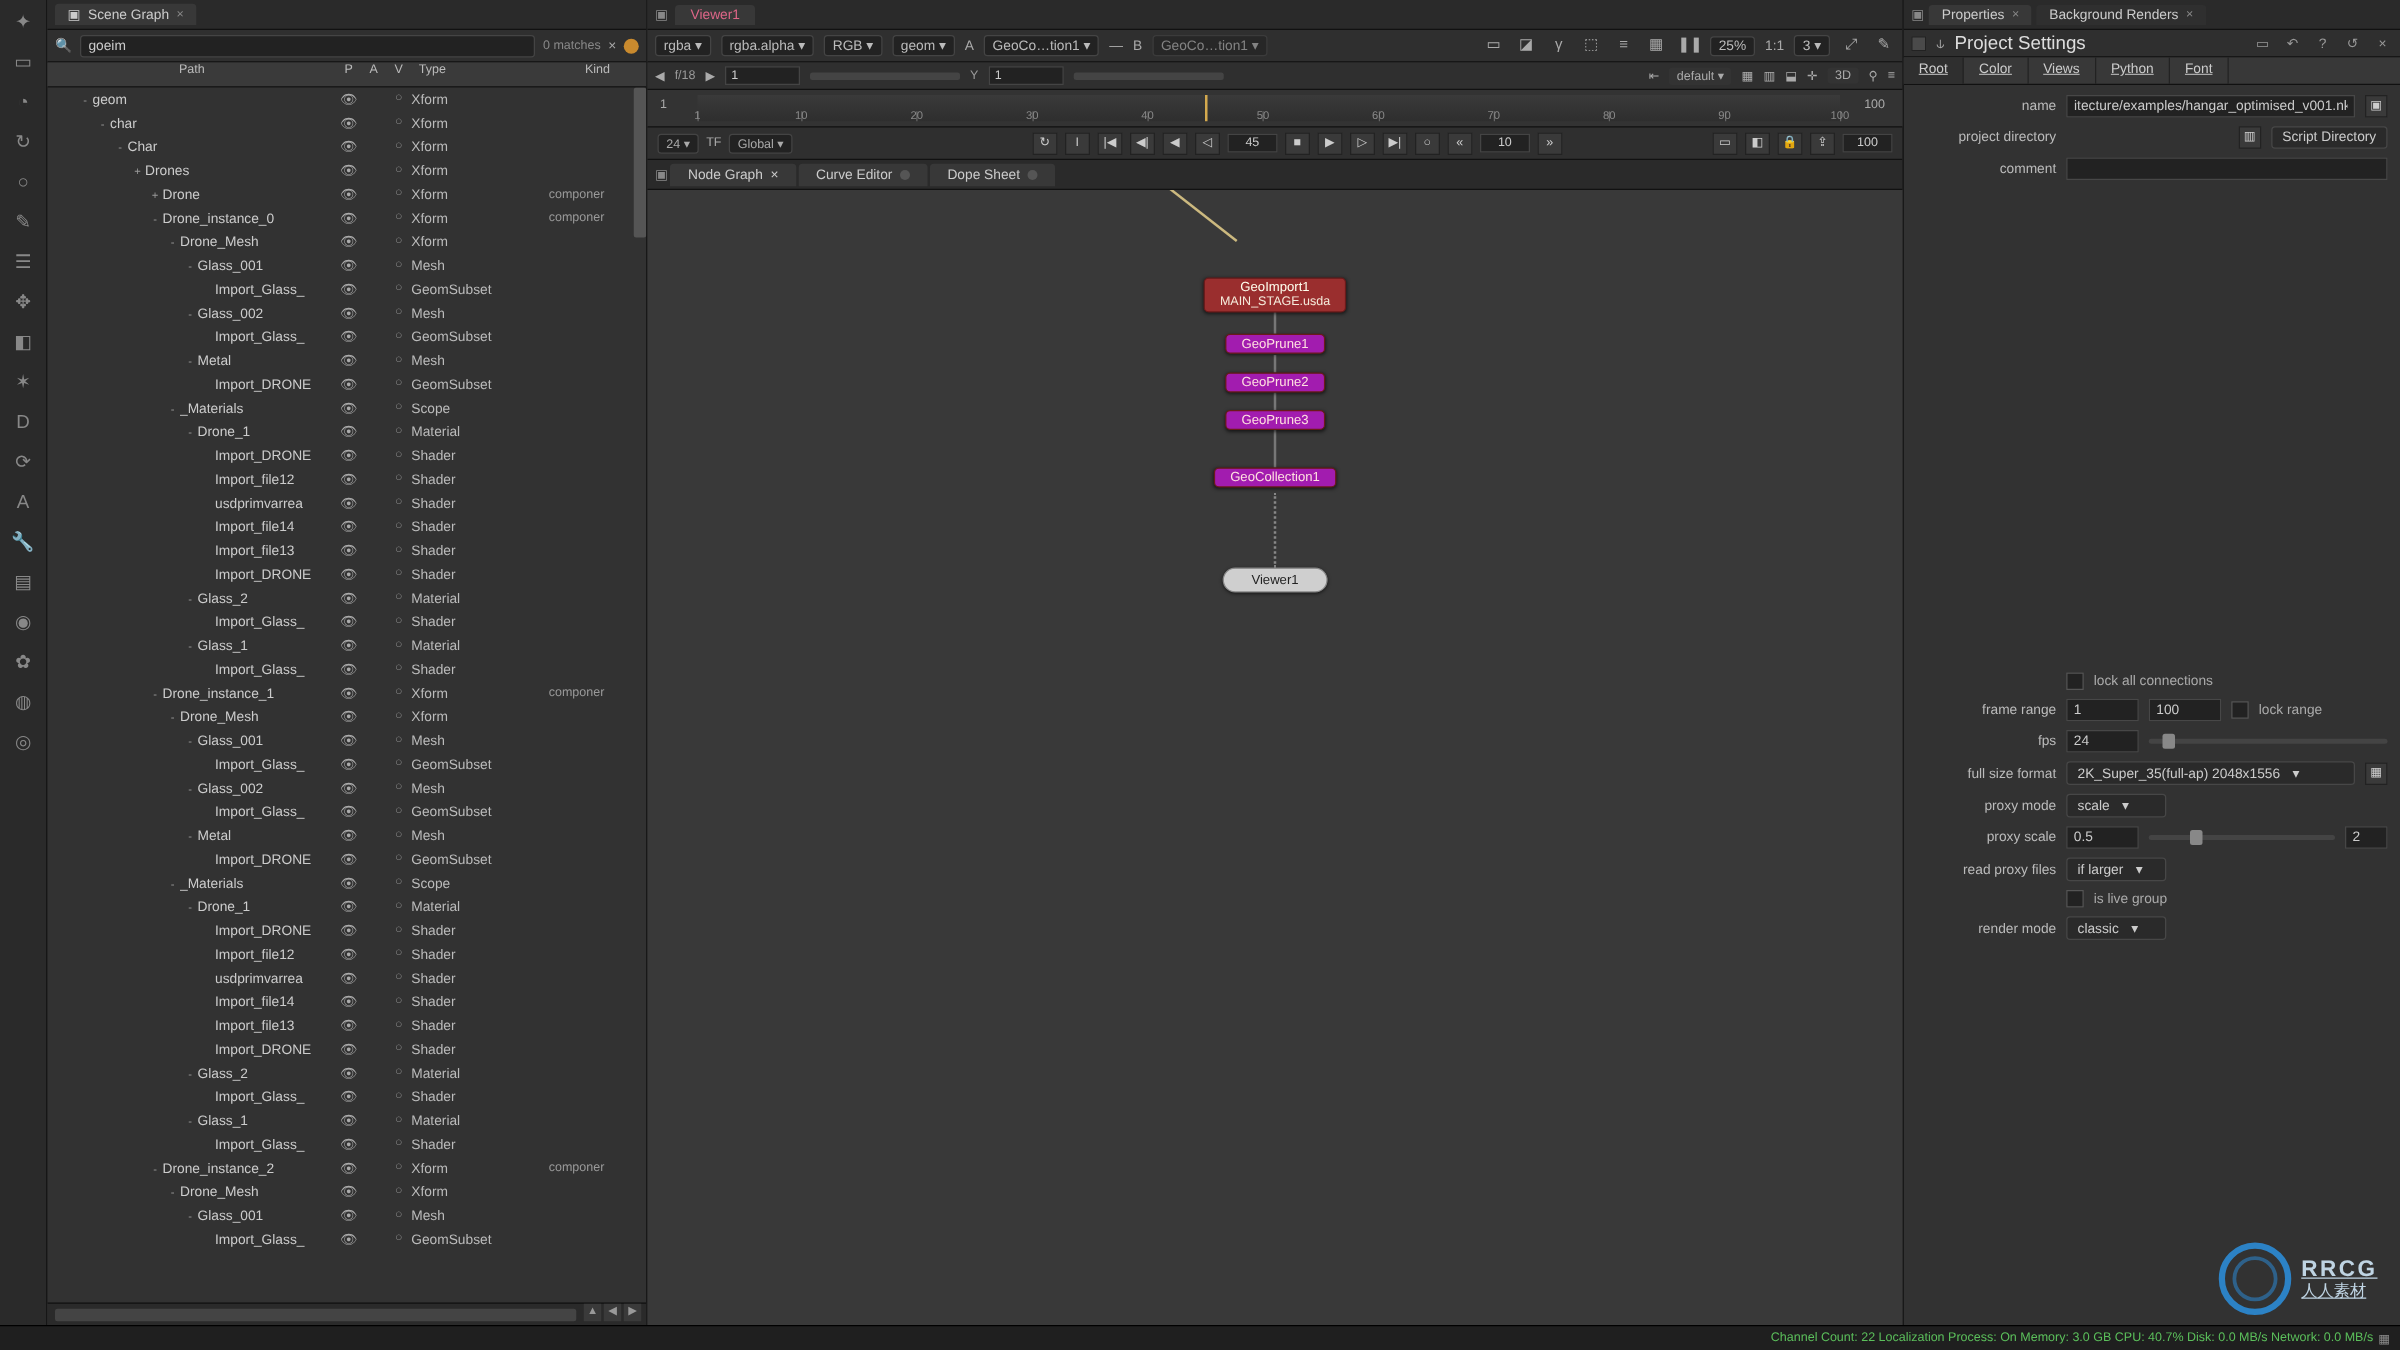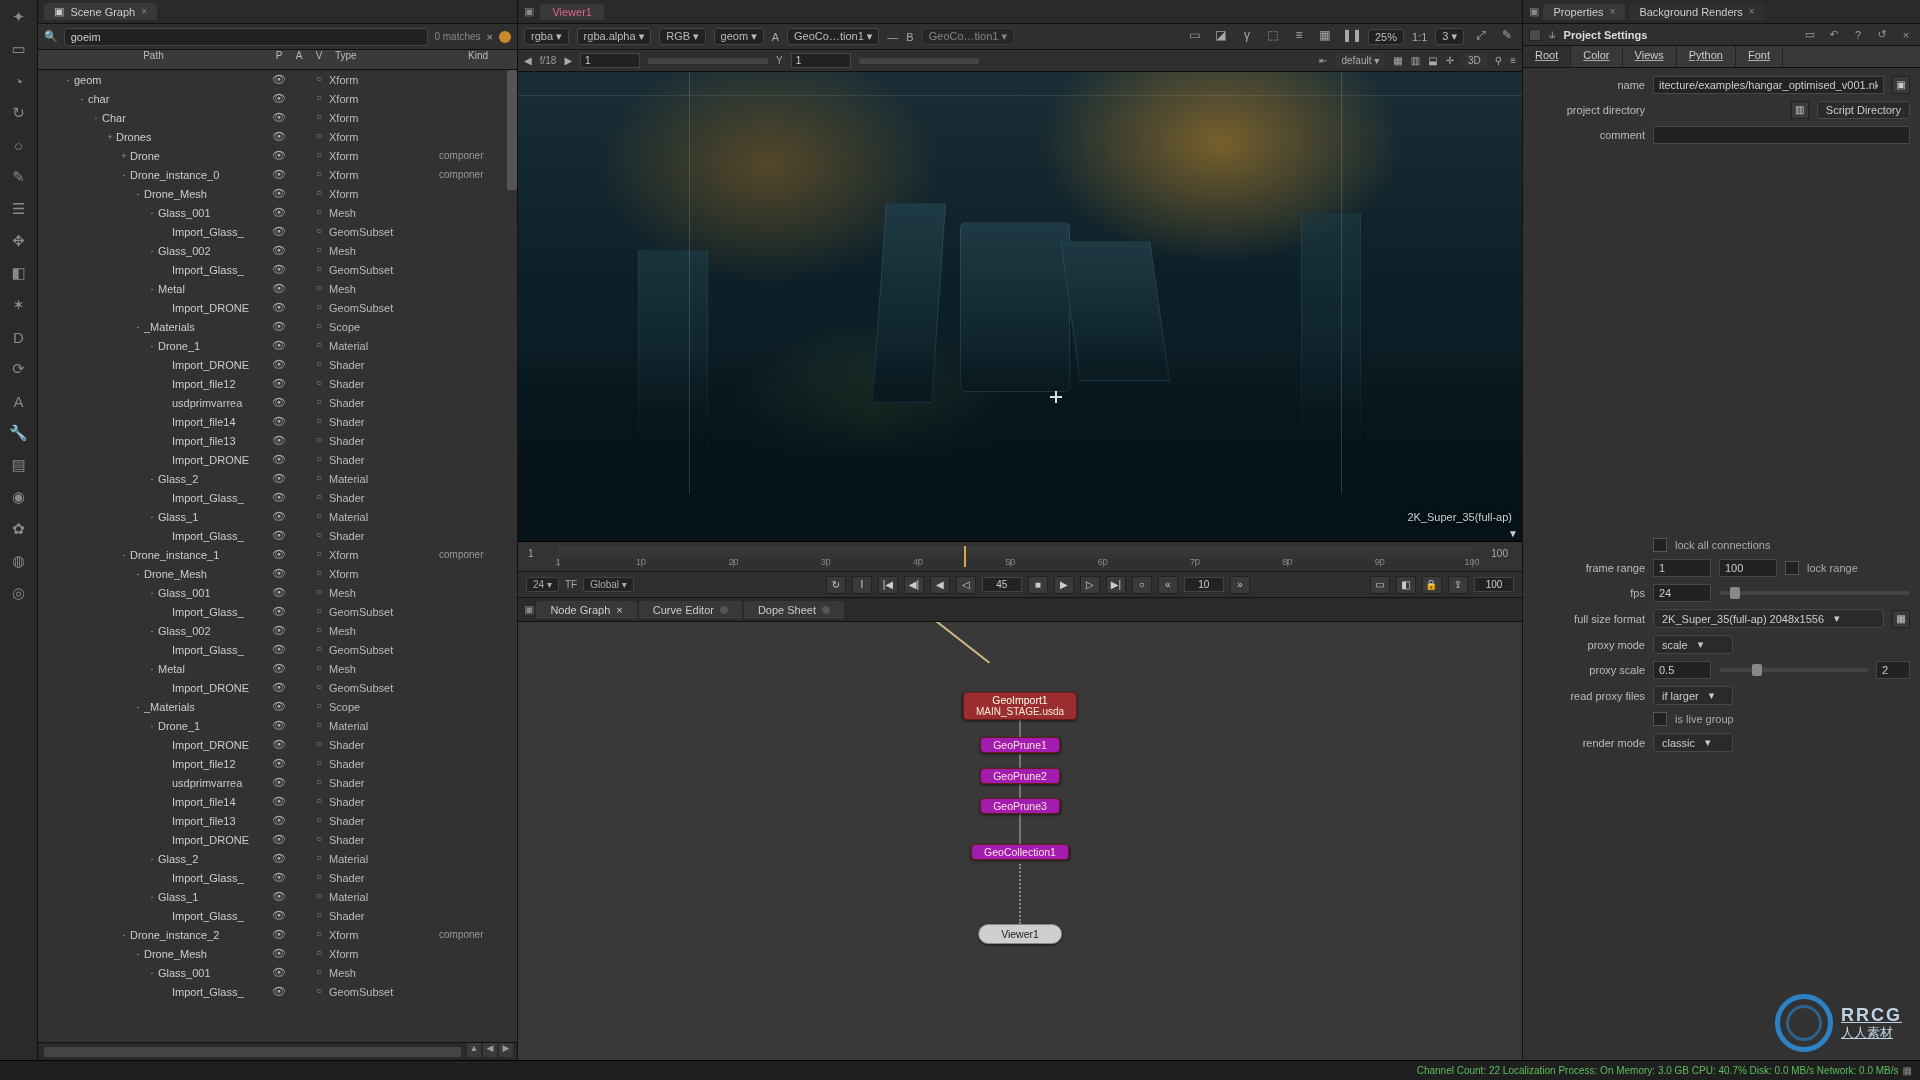--- a/index.html
+++ b/index.html
@@ -107,21 +107,21 @@
 .nodegraph .vwr { background:#cfcfcf; color:#222; border:1px solid #888; padding:3px 22px; border-radius:10px; }
 .nodegraph .arrowin { position:absolute; left:50%; width:60px; height:40px; transform:translateX(-90px); }
 .nodegraph .arrowin .ln { position:absolute; right:0; top:0; width:70px; height:2px; background:#ccb97f; transform:rotate(38deg); transform-origin:right top; }
 .nodegraph .dashed { position:absolute; left:50%; width:0; border-left:2px dotted #888; transform:translateX(-1px); }
 
 
 .rpanel { width:398px; background:#323232; border-left:1px solid #111; display:flex; flex-direction:column; }
 .rp-top-tabs { height:24px; background:#2a2a2a; border-bottom:1px solid #111; display:flex; align-items:center; padding-left:6px; gap:4px; }
 .rp-section-tab { height:22px; background:#2f2f2f; border-bottom:1px solid #111; display:flex; align-items:center; padding:0 6px; gap:8px; }
 .rp-section-tab .sq { width:12px; height:12px; background:#4a4a4a; border:1px solid #222; }
-.rp-section-tab .title { flex:1; color:#ddd; font-size:11px;font-weight:bold; }
+.rp-section-tab .title { flex:1; color:#ddd; font-size:15px; }
 .rp-section-tab .ic { width:16px; text-align:center; color:#999; font-size:11px; }
 .rp-subtabs { height:22px; background:#383838; display:flex; border-bottom:1px solid #111;text-decoration:underline; }
 .rp-subtabs .st { padding:3px 12px; font-size:11px; color:#ccc; border-right:1px solid #222; }
 .rp-subtabs .st.active { background:#2f2f2f; }
 .rp-body { flex:1; padding:8px 10px; display:flex; flex-direction:column; gap:7px; overflow:hidden; }
 .rp-row { display:flex; align-items:center; gap:8px; font-size:11px; }
 .rp-row .lab { width:112px; text-align:right; color:#bbb; }
 .rp-row .fld { flex:1; }
 .rp-row input[type=text] { width:100%; background:#222; border:1px solid #474747; color:#ccc; padding:2px 5px; font-size:11px; }
 .rp-row .num { width:58px; background:#222; border:1px solid #474747; color:#ccc; padding:2px 5px; font-size:11px; text-align:left; }
@@ -836,35 +836,20 @@
       <div class="spacer"></div>
       <span class="ibtn">⇤</span>
       <span class="pill"><span>default</span> ▾</span>
       <span class="ibtn">▦</span>
       <span class="ibtn">▥</span>
       <span class="ibtn">⬓</span>
       <span class="ibtn">✛</span>
       <span class="pill"><span>3D</span></span>
       <span class="ibtn">⚲</span>
       <span class="ibtn">≡</span>
-    </div>
-    <div class="vw-image">
-      <div class="render"></div>
-      <div class="shape s4"></div>
-      <div class="shape s1"></div>
-      <div class="shape s2"></div>
-      <div class="shape s3"></div>
-      <div class="shape s5"></div>
-      <div class="floor"></div>
-      <div class="guide-v gv1"></div>
-      <div class="guide-v gv2"></div>
-      <div class="guide-h gh1"></div>
-      <div class="cursor"></div>
-      <div class="fmtlabel">2K_Super_35(full-ap)</div>
-      <div class="collapse">▼</div>
     </div>
 
     <div class="timeline">
       <div class="startf">1</div>
       <div class="ruler" id="tl-ruler">
             <div class="tick" style="left: 0%;"></div>
             <div class="tlabel" style="left: 0%;">1</div>
             <div class="tick" style="left: 9.09091%;"></div>
             <div class="tlabel" style="left: 9.09091%;">10</div>
             <div class="tick" style="left: 19.1919%;"></div>

